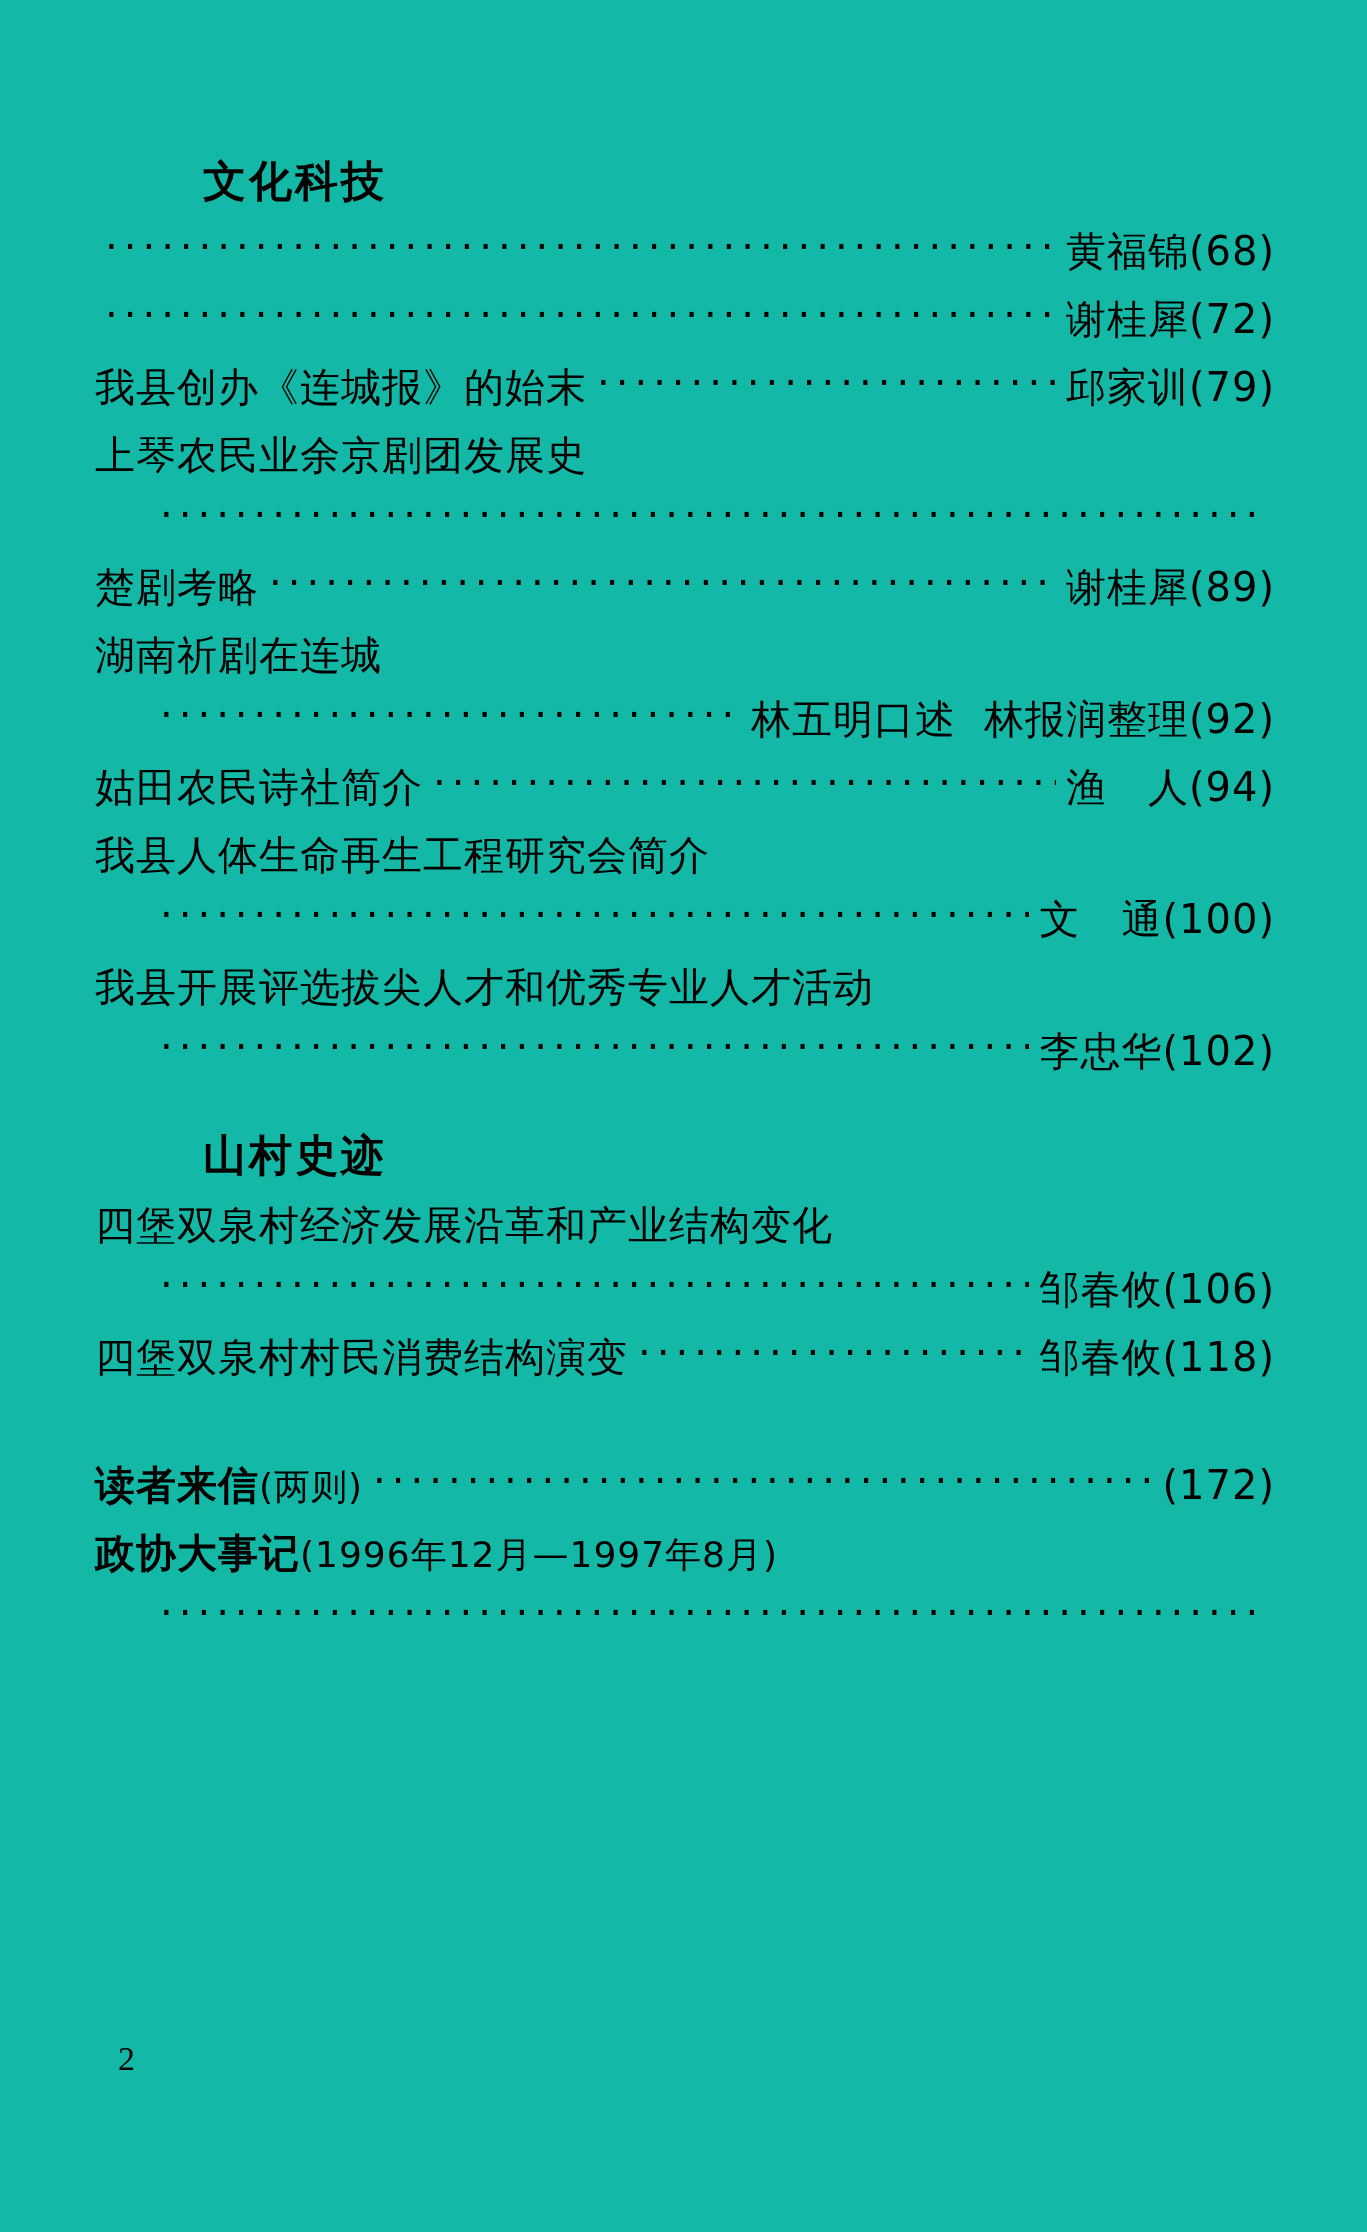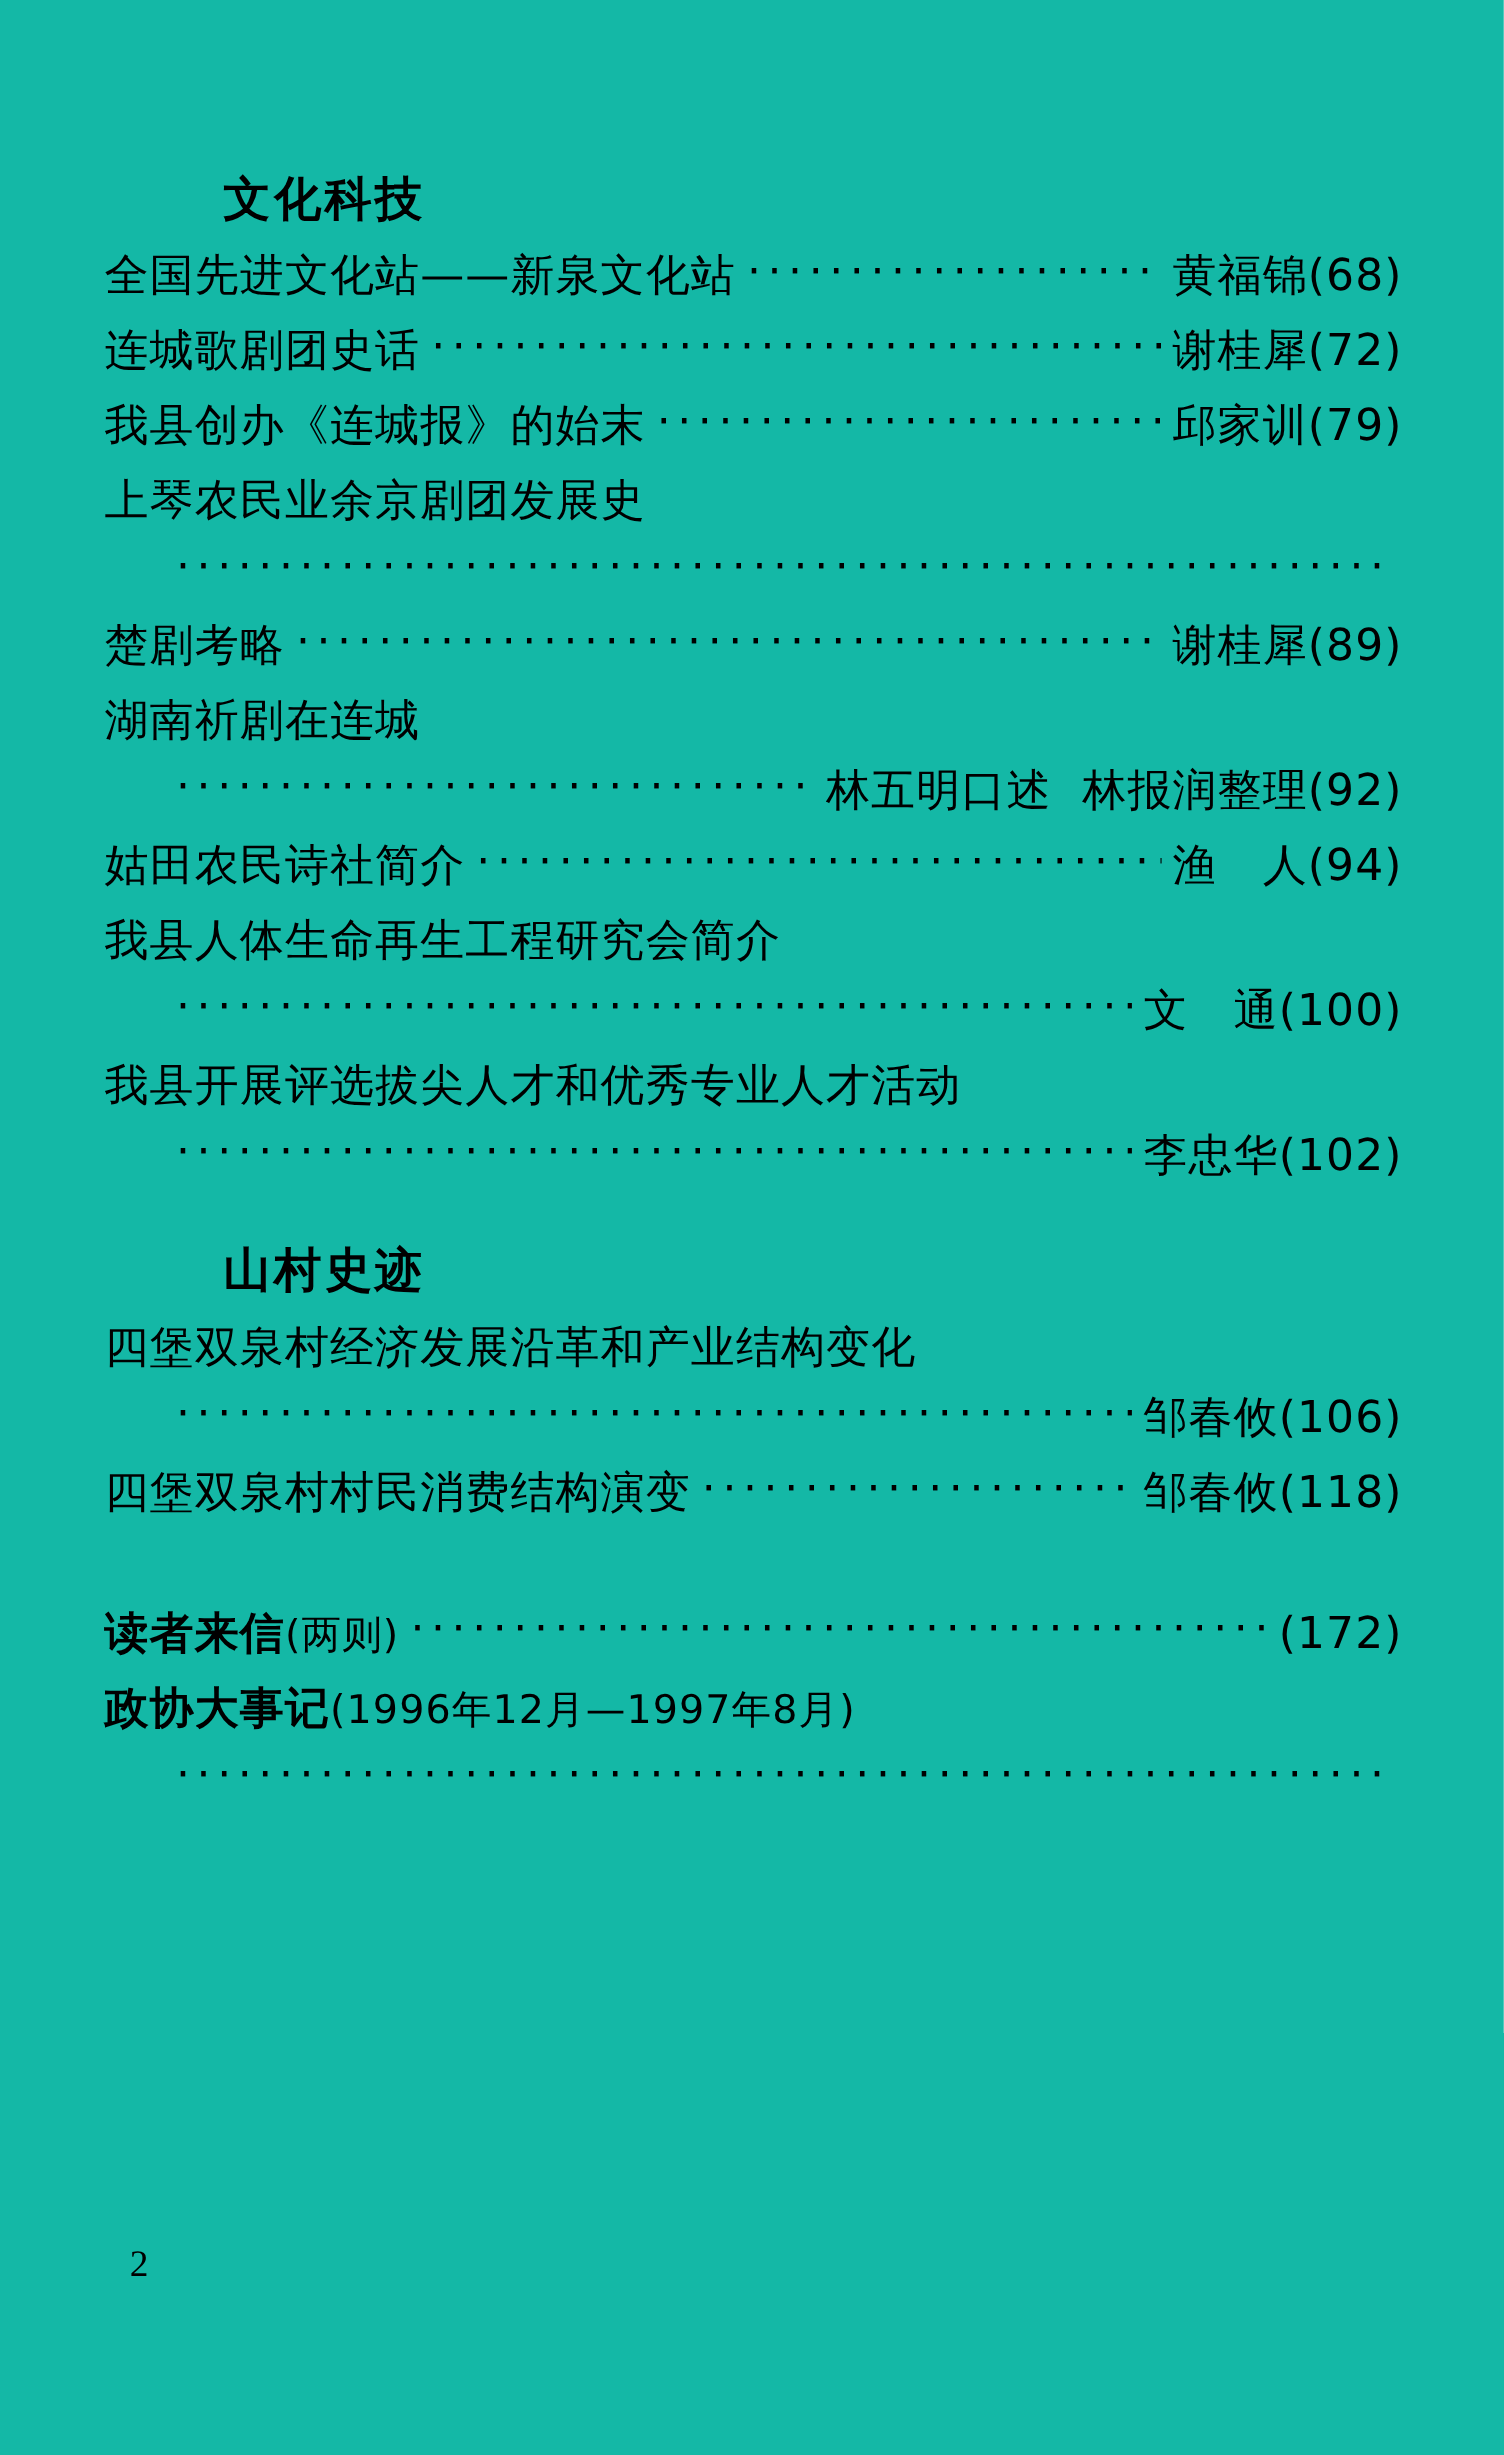--- a/index.html
+++ b/index.html
@@ -120,29 +120,27 @@
 </style>
 </head>
 <body>
 
 <div class="page">
   <div class="content">
 
     <div class="section-head">文化科技</div>
 
     <div class="entry">
-      <span class="title">全国先进文化站——新泉文化站</span>
       <span class="leader"></span>
       <span class="tail">
         <span>黄福锦</span><span>(68)</span>
       </span>
     </div>
 
     <div class="entry">
-      <span class="title">连城歌剧团史话</span>
       <span class="leader"></span>
       <span class="tail">
         <span>谢桂犀</span><span>(72)</span>
       </span>
     </div>
 
     <div class="entry">
       <span class="title">我县创办《连城报》的始末</span>
       <span class="leader"></span>
       <span class="tail">

